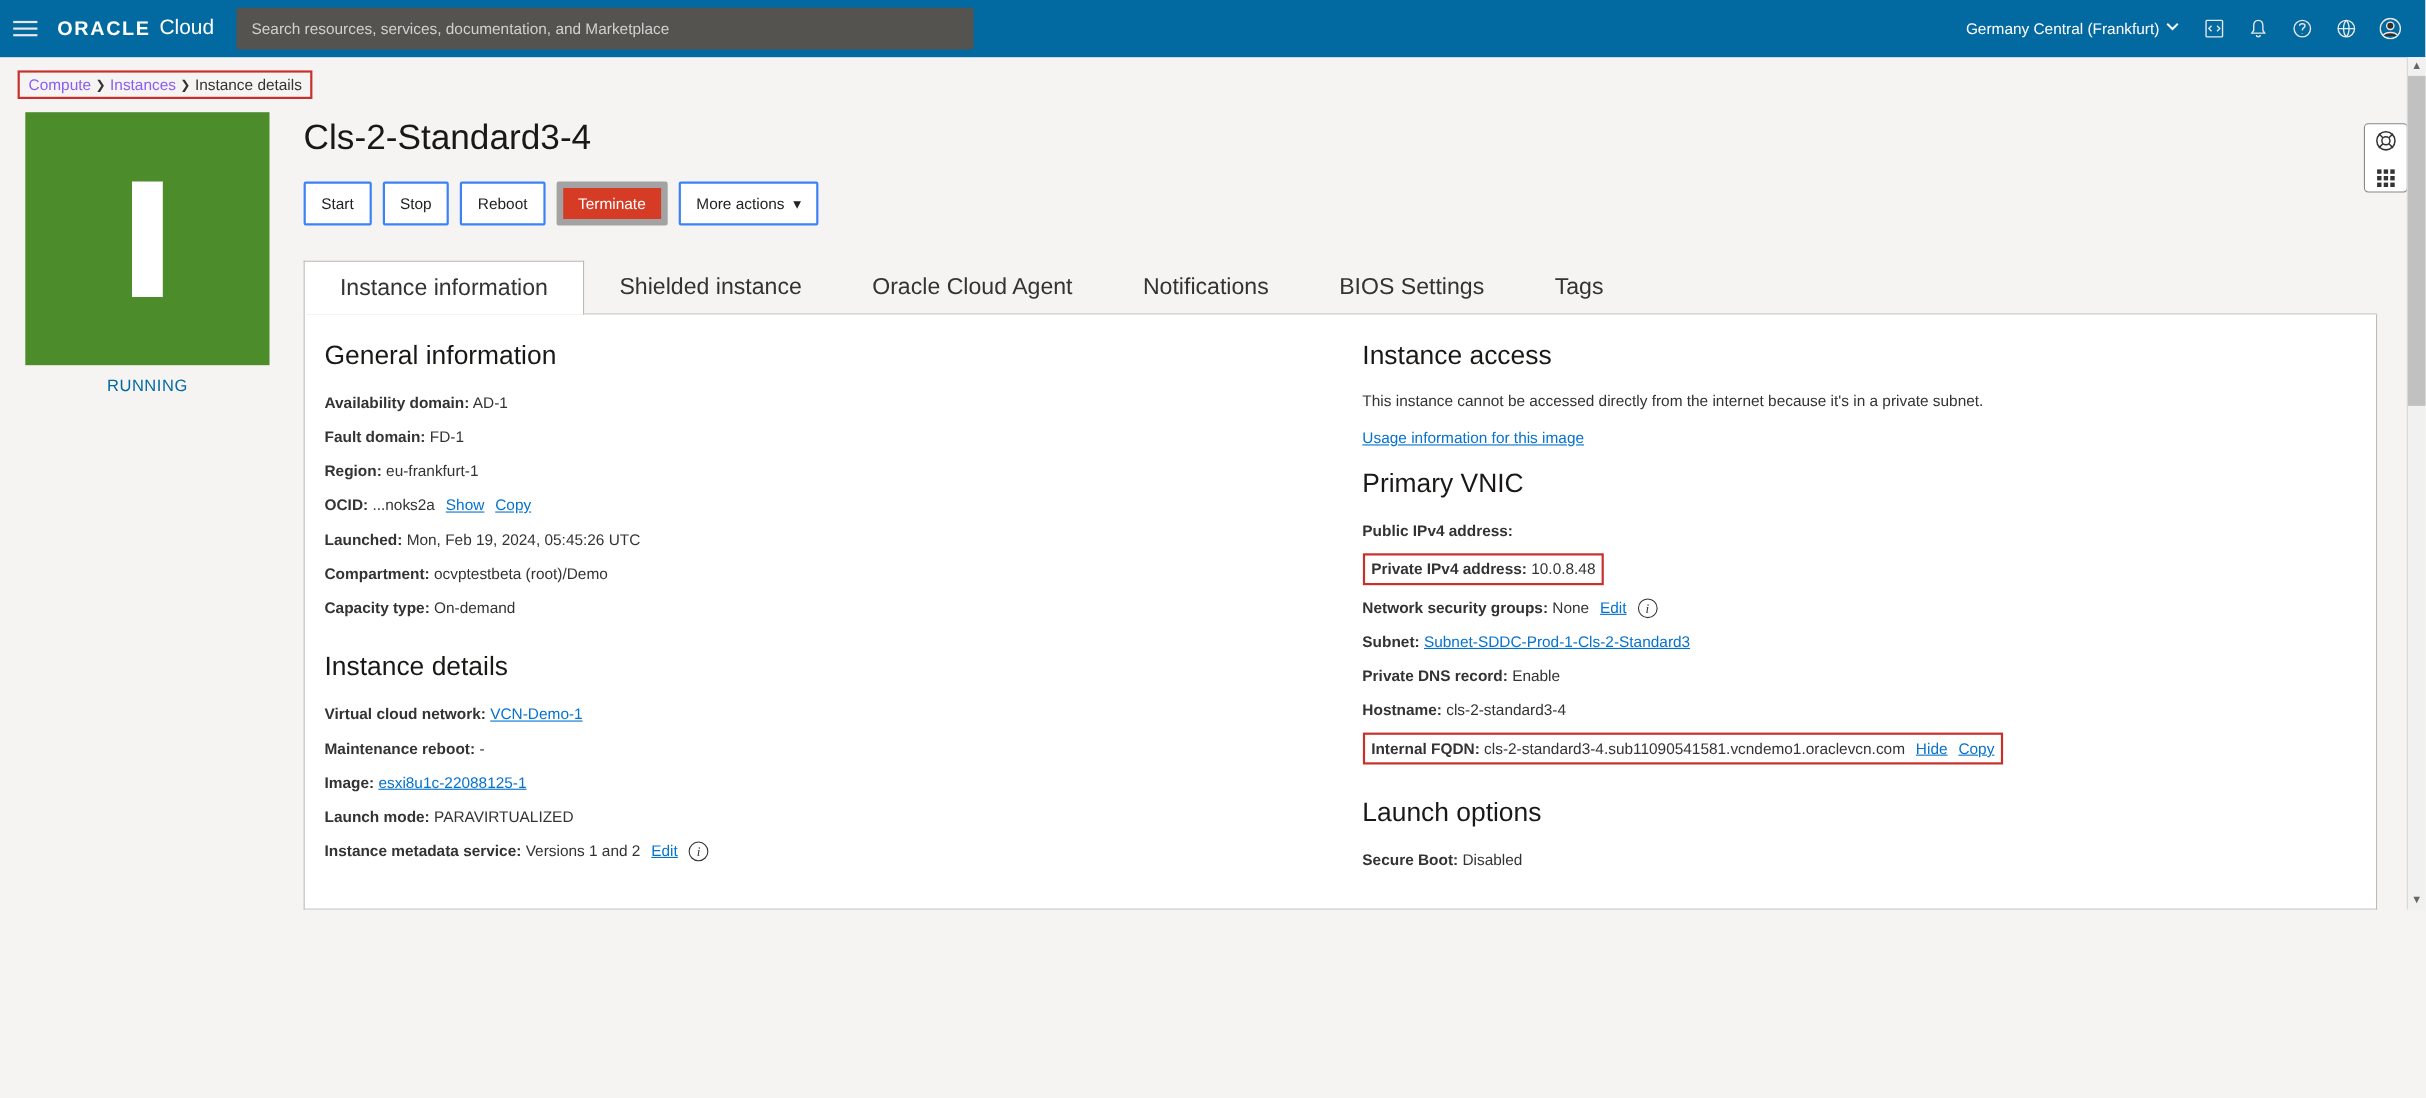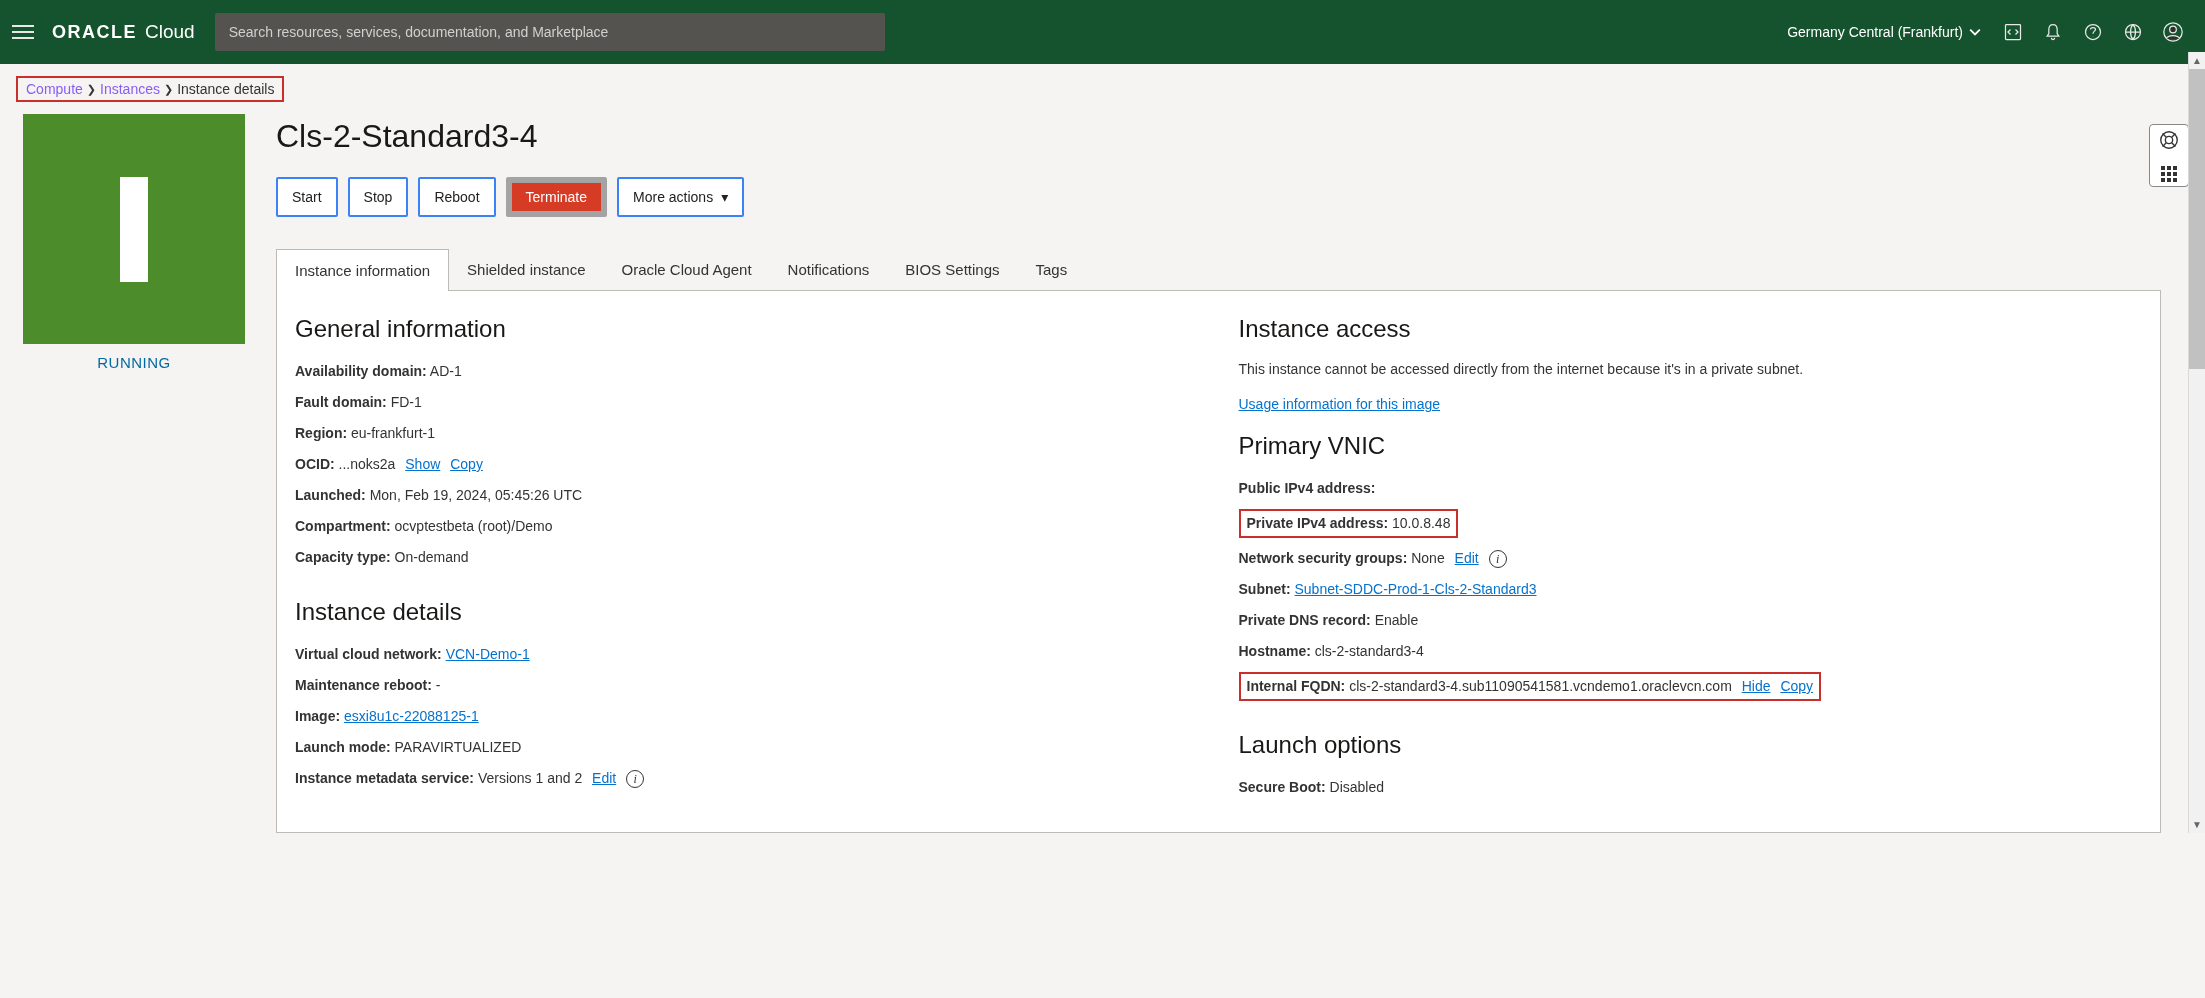--- a/index.html
+++ b/index.html
@@ -7,22 +7,22 @@
   padding: 0;
   box-sizing: border-box;
   font-family: -apple-system, BlinkMacSystemFont, "Segoe UI", Helvetica, Arial, sans-serif;
 }
 body {
   background: #f5f4f2;
   position: relative;
   width: 2205px;
 }
 .header-bar {
-  background: #14532d;
-  height: 64px;
+  background: #0369a1;
+  height: 52px;
   display: flex;
   align-items: center;
   padding: 0 12px;
   color: #e8e8e8;
 }
 .hamburger {
   width: 22px;
   cursor: pointer;
   margin-right: 18px;
 }
@@ -59,21 +59,21 @@
 }
 .header-spacer {
   flex: 1;
 }
 .region {
   color: #fff;
   font-size: 14px;
   margin-right: 12px;
   cursor: pointer;
   display: flex;
-  align-items: center;
+  align-items: flex-start;
 }
 .header-icon {
   width: 36px;
   height: 36px;
   display: flex;
   align-items: center;
   justify-content: center;
   cursor: pointer;
   margin: 0 2px;
 }
@@ -167,22 +167,22 @@
 .btn-more {
   display: flex;
   align-items: center;
   gap: 8px;
 }
 .tab-row {
   display: flex;
   border-bottom: 1px solid #bdbbb8;
 }
 .tab {
-  padding: 12px 18px;
-  font-size: 15px;
+  padding: 12px 32px;
+  font-size: 21px;
   color: #333;
   cursor: pointer;
   position: relative;
 }
 .tab.active {
   border-top: 1px solid #bdbbb8;
   border-left: 1px solid #bdbbb8;
   border-right: 1px solid #bdbbb8;
   background: #fff;
   margin-bottom: -1px;

